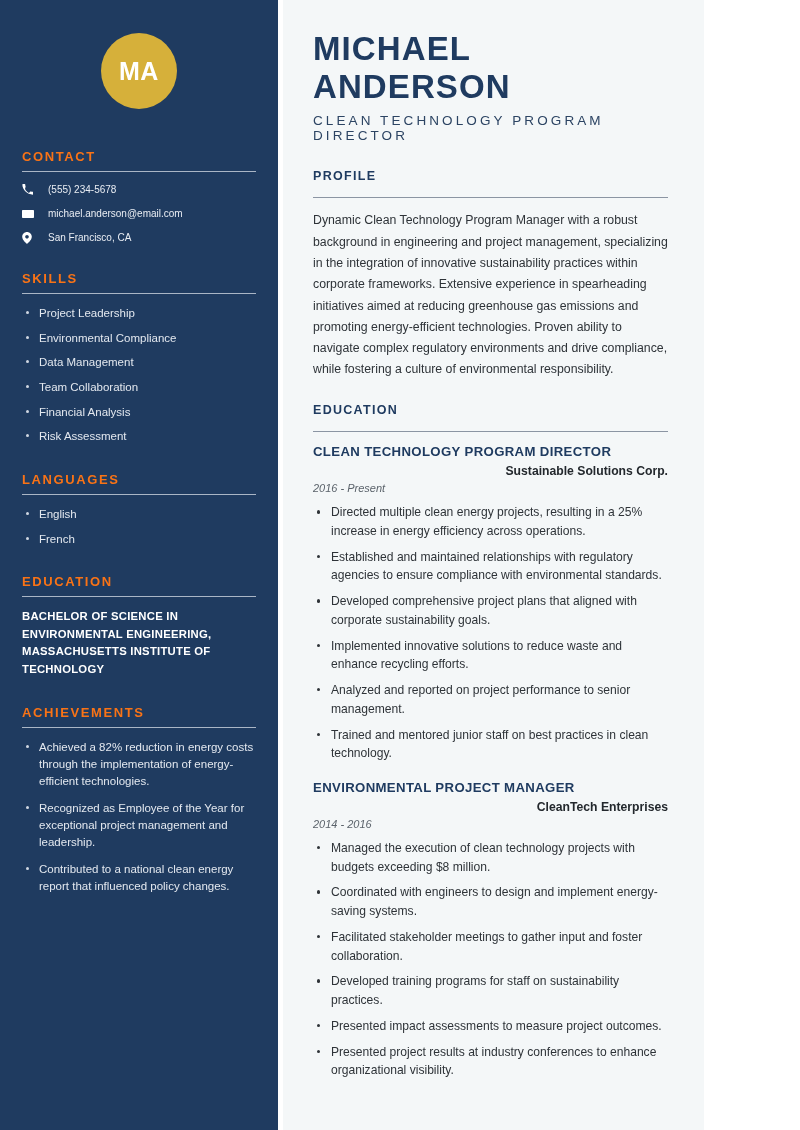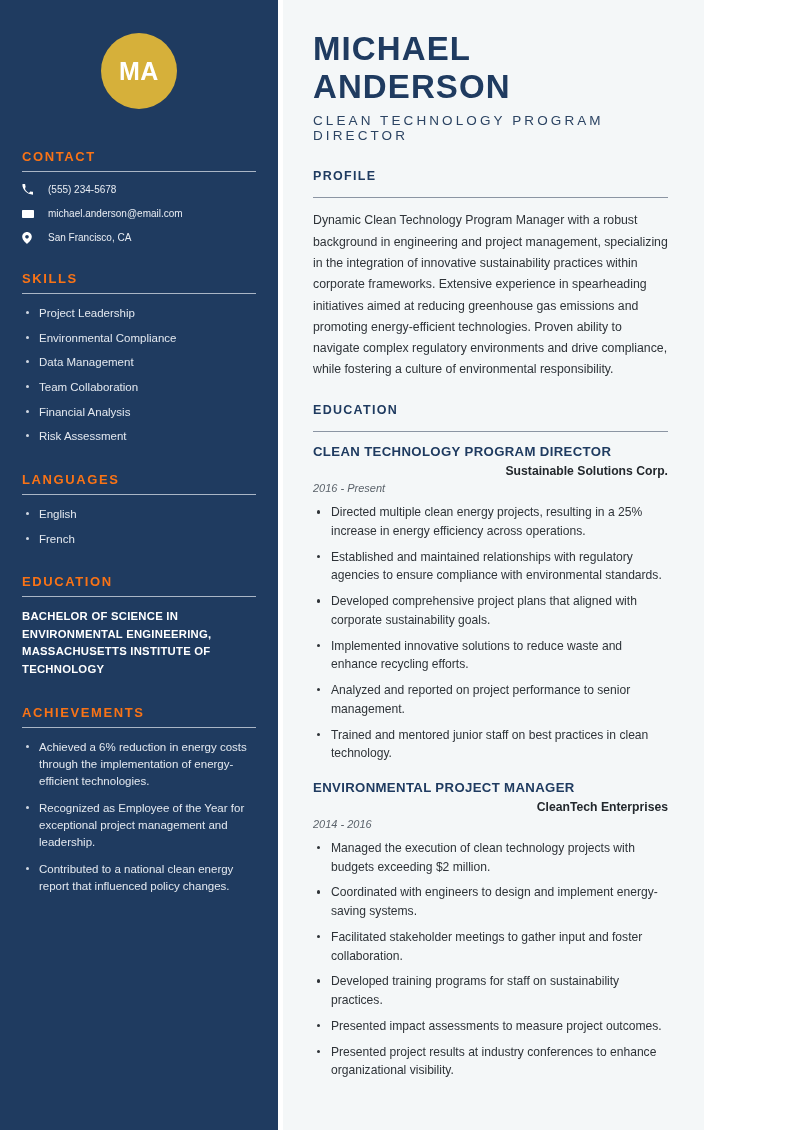--- a/index.html
+++ b/index.html
@@ -301,21 +301,21 @@
     <section class="side-section">
       <div class="side-heading">EDUCATION</div>
       <div class="side-rule"></div>
       <div class="edu-block">BACHELOR OF SCIENCE IN ENVIRONMENTAL ENGINEERING, MASSACHUSETTS INSTITUTE OF TECHNOLOGY</div>
     </section>
 
     <section class="side-section">
       <div class="side-heading">ACHIEVEMENTS</div>
       <div class="side-rule"></div>
       <ul class="side-bullets para">
-        <li>Achieved a 6% reduction in energy costs through the implementation of energy-efficient technologies.</li>
+        <li>Achieved a 82% reduction in energy costs through the implementation of energy-efficient technologies.</li>
         <li>Recognized as Employee of the Year for exceptional project management and leadership.</li>
         <li>Contributed to a national clean energy report that influenced policy changes.</li>
       </ul>
     </section>
 
   </aside>
 
   <div class="divider"></div>
 
   <main class="main">
@@ -347,21 +347,21 @@
           <li>Analyzed and reported on project performance to senior management.</li>
           <li>Trained and mentored junior staff on best practices in clean technology.</li>
         </ul>
       </article>
 
       <article class="exp-entry">
         <div class="exp-title">ENVIRONMENTAL PROJECT MANAGER</div>
         <div class="exp-company">CleanTech Enterprises</div>
         <div class="exp-dates">2014 - 2016</div>
         <ul class="exp-bullets">
-          <li>Managed the execution of clean technology projects with budgets exceeding $2 million.</li>
+          <li>Managed the execution of clean technology projects with budgets exceeding $8 million.</li>
           <li>Coordinated with engineers to design and implement energy-saving systems.</li>
           <li>Facilitated stakeholder meetings to gather input and foster collaboration.</li>
           <li>Developed training programs for staff on sustainability practices.</li>
           <li>Presented impact assessments to measure project outcomes.</li>
           <li>Presented project results at industry conferences to enhance organizational visibility.</li>
         </ul>
       </article>
 
     </section>
 

